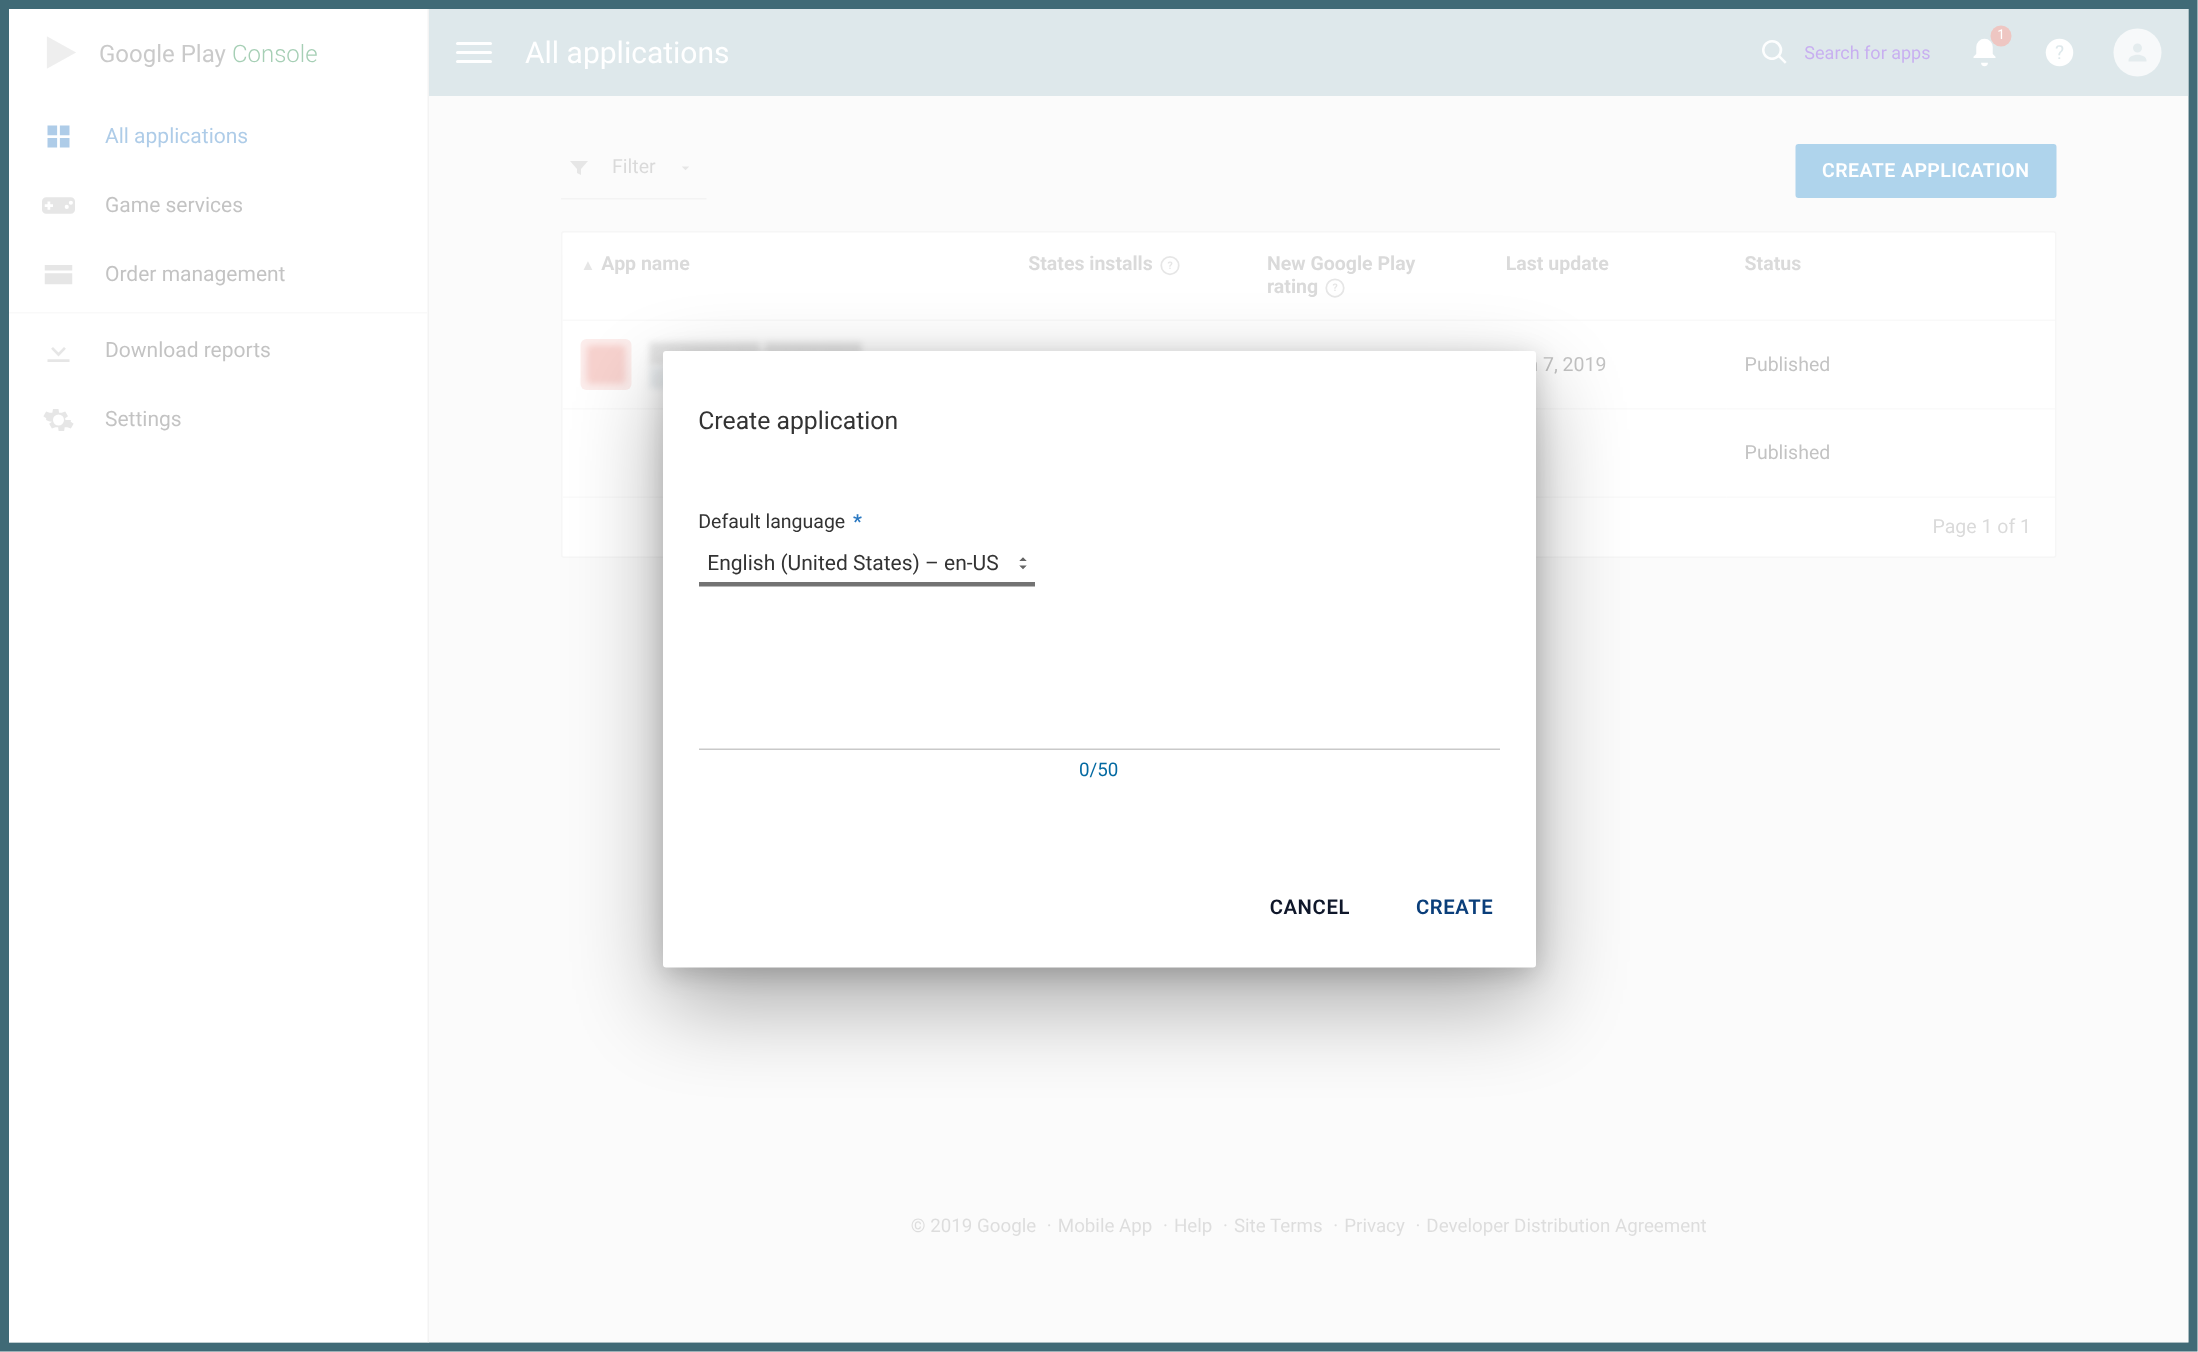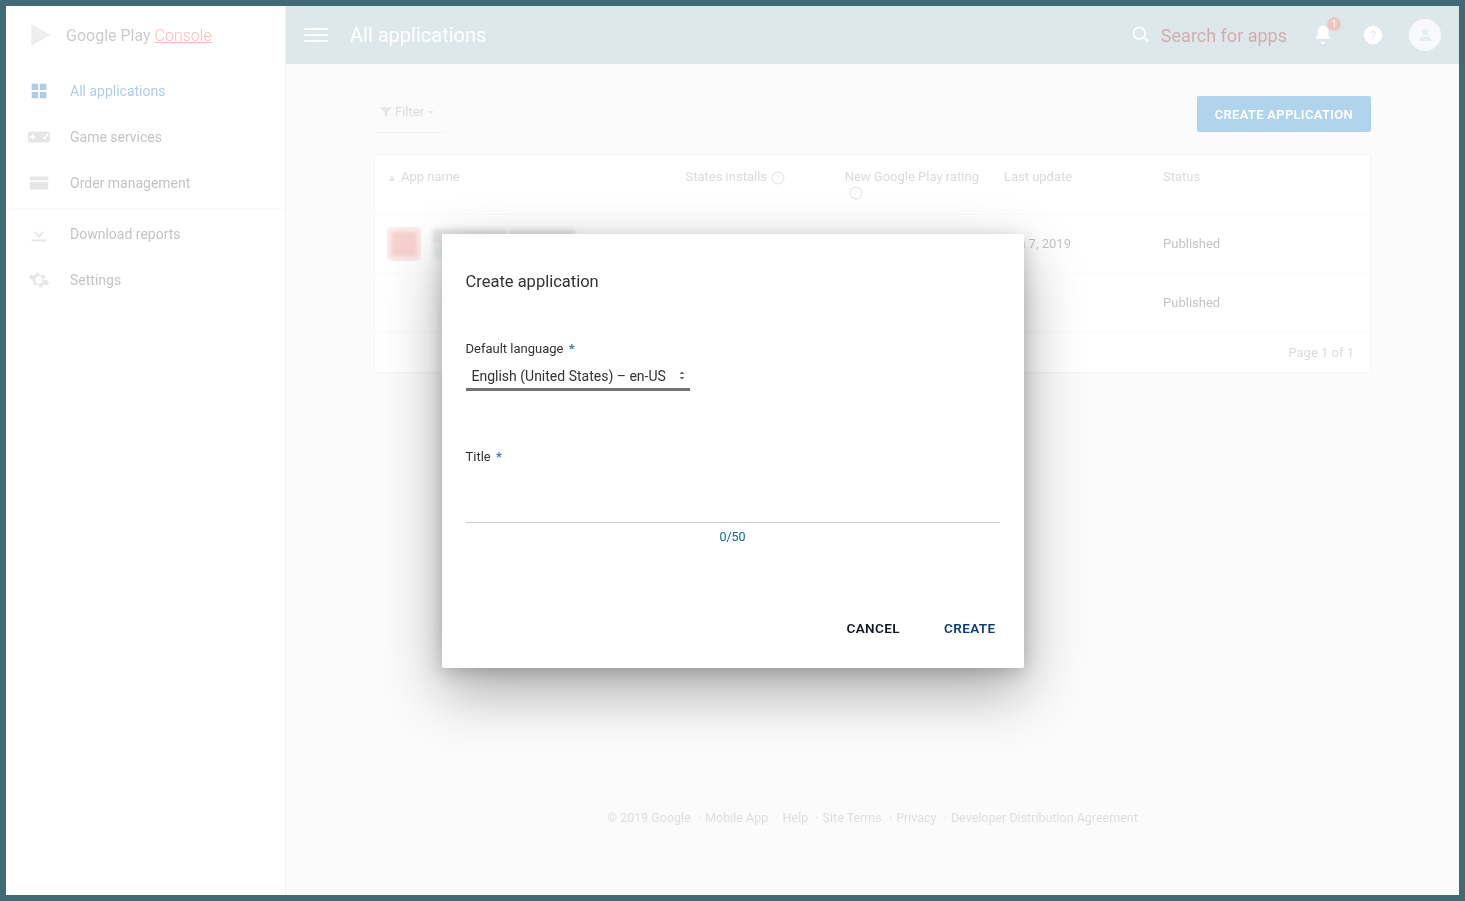--- a/index.html
+++ b/index.html
@@ -34,21 +34,21 @@
     align-items: center;
     padding-left: 22px;
     gap: 12px;
   }
   .play-logo {
     width: 26px; height: 26px;
     position: relative;
   }
   .play-logo svg { width: 100%; height: 100%; opacity: .45; }
   .brand-text { font-size: 16px; color: #757575; }
-  .brand-text .thin { font-weight: 300; color: #ef4444; text-decoration: underline; }
+  .brand-text .thin { font-weight: 300; color: #15803d; }
 
   .nav {
     padding-top: 4px;
   }
   .nav-item {
     height: 46px;
     display: flex;
     align-items: center;
     padding-left: 22px;
     gap: 20px;
@@ -70,21 +70,21 @@
     display: flex;
     align-items: center;
     padding: 0 18px;
     gap: 22px;
     color: #fff;
   }
   .hamburger { width:24px; height:24px; cursor:pointer; display:flex; flex-direction:column; justify-content:center; gap:4px; }
   .hamburger span { display:block; height:2px; background:#fff; border-radius:1px; }
   .page-title-top { font-size: 20px; font-weight: 400; }
   .top-spacer { flex: 1; }
-  .search-wrap { display:flex; align-items:center; gap:10px; color:#7f1d1d; font-size:18px; opacity:.95; }
+  .search-wrap { display:flex; align-items:center; gap:10px; color:#6d28d9; font-size:12px; opacity:.95; }
   .search-wrap svg { width:20px; height:20px; }
   .top-icon { width:28px; height:28px; display:flex; align-items:center; justify-content:center; position:relative; cursor:pointer; }
   .top-icon svg { width:22px; height:22px; fill:#fff; }
   .badge {
     position:absolute; top:-4px; right:-4px;
     min-width:14px; height:14px; border-radius:7px;
     background:#d36b5f; color:#fff; font-size:9px;
     display:flex; align-items:center; justify-content:center;
     padding:0 3px;
   }
@@ -101,42 +101,42 @@
     left:280px; right:0; top:58px; bottom:0;
     overflow:hidden;
   }
   .content-inner {
     padding: 24px 88px 0 88px;
   }
   .toolbar-row {
     display:flex; align-items:center; height:52px;
   }
   .filter-chip {
-    display:flex; align-items:center; gap:1px;
+    display:flex; align-items:center; gap:14px;
     color:#9e9e9e; font-size:13px;
     border-bottom:1px solid #e0e0e0;
     padding:8px 8px 12px 4px;
     cursor:pointer;
   }
   .filter-chip svg { width:16px; height:16px; fill:#bdbdbd; }
   .toolbar-spacer { flex:1; }
   .primary-btn {
     background:#2e8ece; color:#fff;
     border:none; height:36px; padding:0 18px;
     border-radius:2px; font-size:13px; font-weight:600;
     letter-spacing:.3px; cursor:pointer;
   }
 
   .card {
     background:#fff; border:1px solid #e6e6e6; border-radius:2px;
     margin-top:14px;
   }
   table.apps { width:100%; border-collapse:collapse; font-size:13px; color:#616161; }
   table.apps th {
-    text-align:left; font-weight:400; color:#9e9e9e;
+    text-align:left; font-weight:700; color:#9e9e9e;
     padding:14px 12px; border-bottom:1px solid #eee;
     vertical-align:top;
   }
   table.apps th .help-icon { display:inline-flex; vertical-align:middle; margin-left:4px; }
   table.apps th .help-icon svg { width:14px; height:14px; fill:#bdbdbd; }
   table.apps td { padding:12px 12px; border-bottom:1px solid #f2f2f2; vertical-align:middle; }
   .app-cell { display:flex; align-items:center; gap:12px; }
   .app-thumb { width:34px; height:34px; background:#f7d1ce; border-radius:4px; position:relative; overflow:hidden; }
   .app-thumb::after { content:""; position:absolute; inset:4px; background:#e46a5d; border-radius:3px; filter:blur(2px); opacity:.7; }
   .app-meta .name { color:#bdbdbd; font-weight:500; filter:blur(2px); }
@@ -398,23 +398,20 @@
       </select>
       <span class="chev">
         <svg viewBox="0 0 24 24">
             <path d="M7 9l5-5 5 5zM7 15l5 5 5-5z"></path>
           </svg>
       </span>
     </div>
 
     <div style="height:58px"></div>
 
-    <div class="field-label">
-      <span>Title</span><span class="req">&nbsp;*</span>
-    </div>
     <input type="text" class="title-input" value="" style="">
     <div class="counter">0/50</div>
 
     <div class="dialog-actions">
       <button class="flat-btn cancel">CANCEL</button>
       <button class="flat-btn create">CREATE</button>
     </div>
   </div>
 
 </div>

